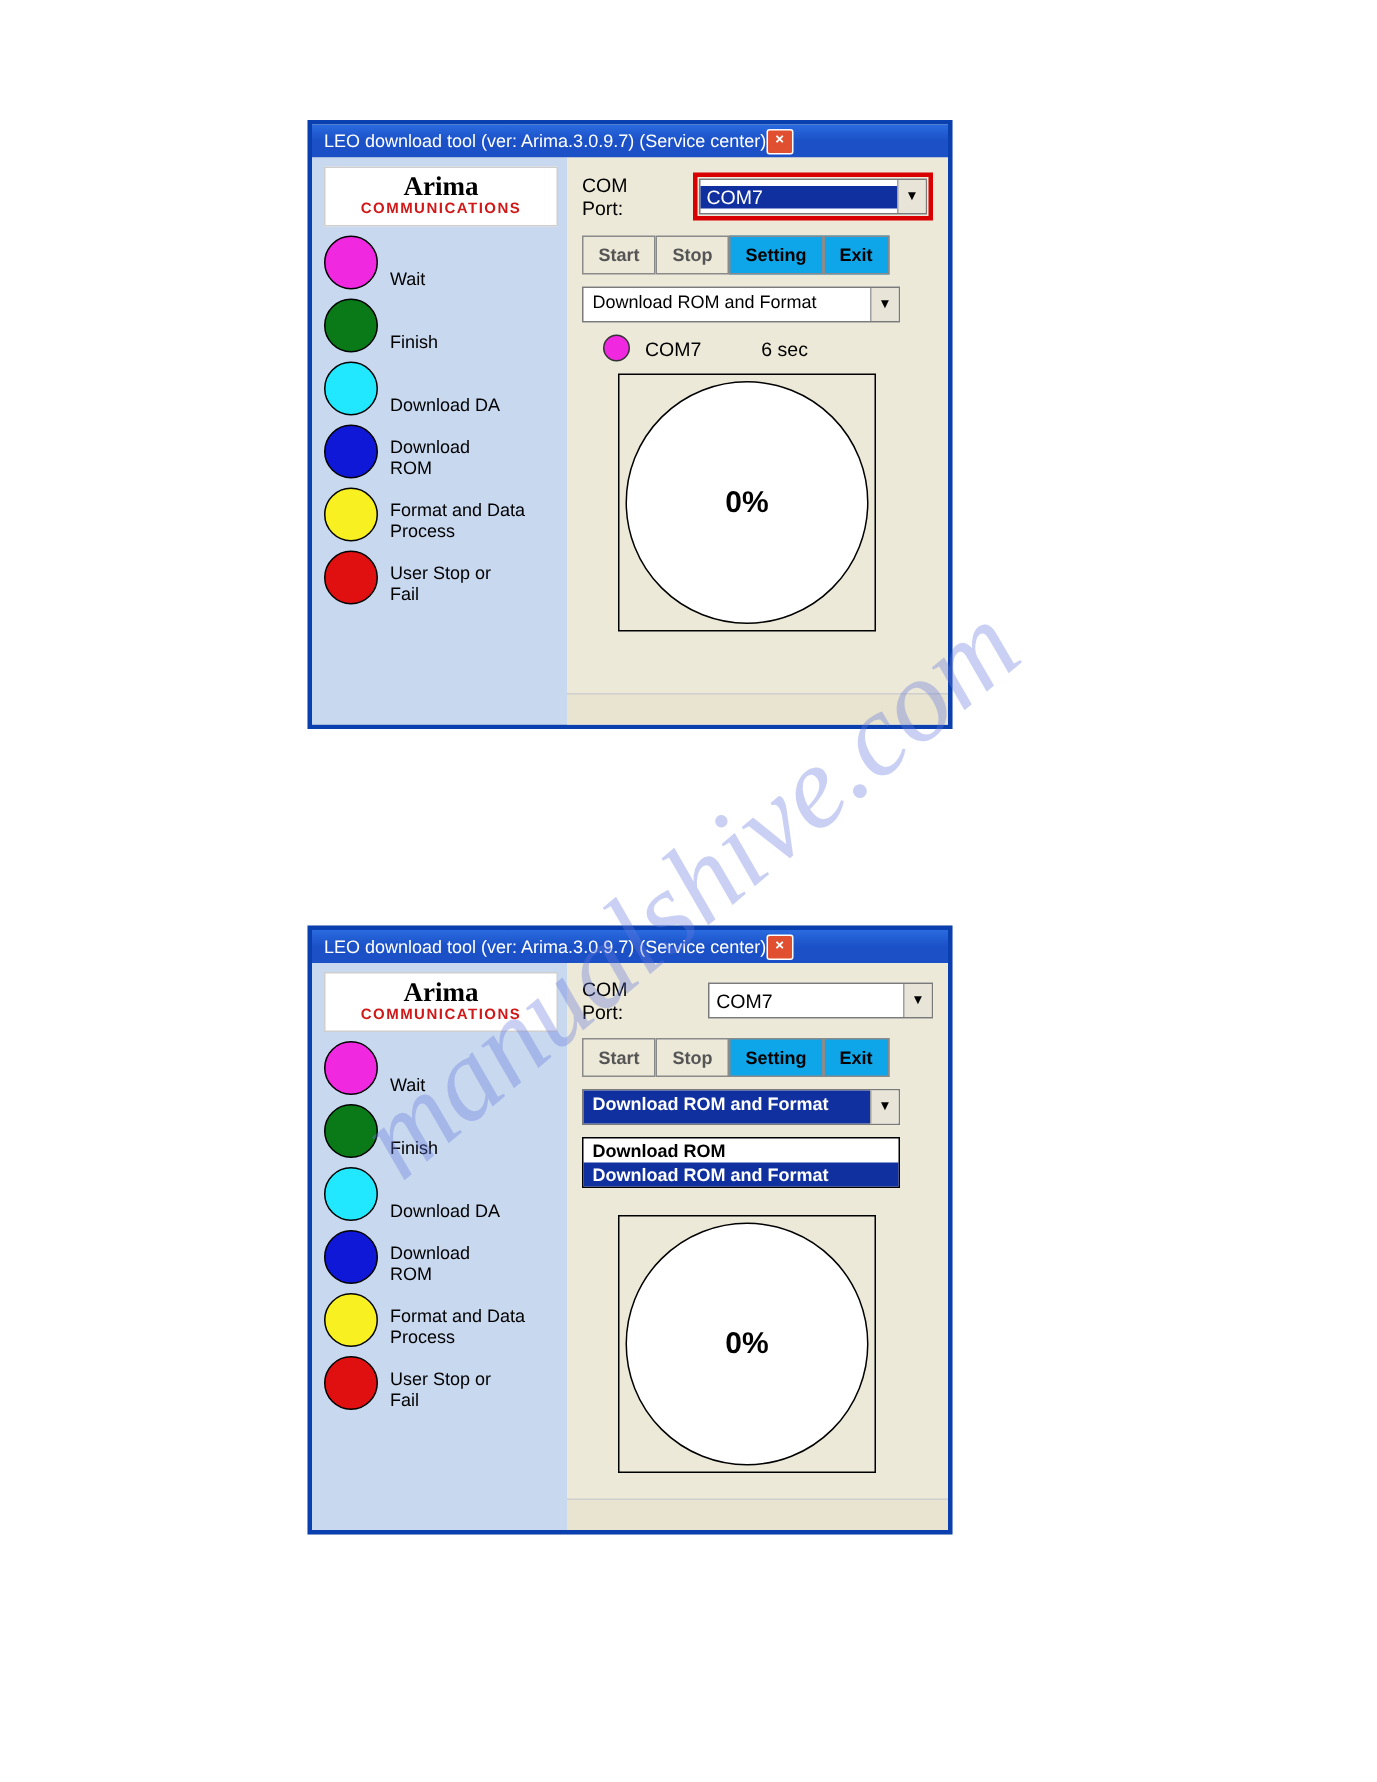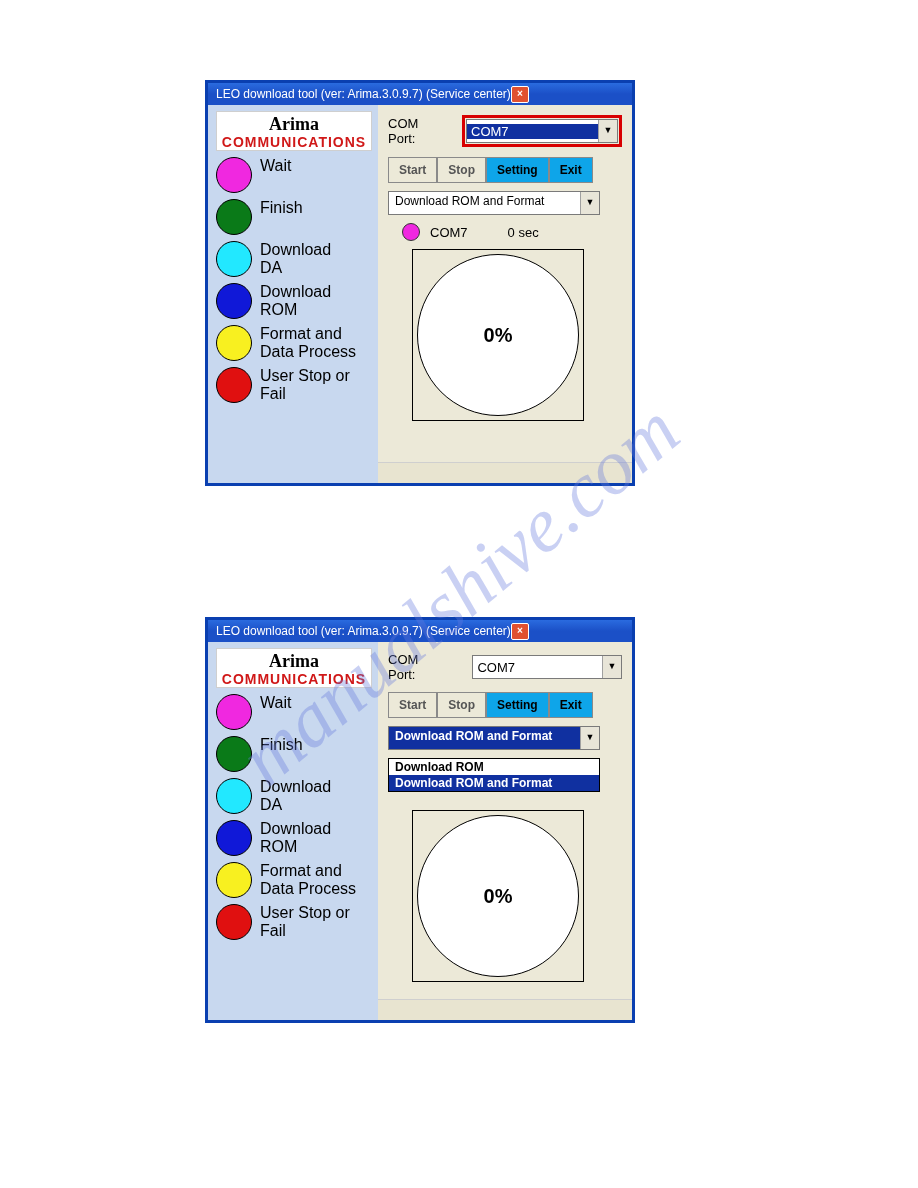--- a/index.html
+++ b/index.html
@@ -72,30 +72,30 @@
     box-sizing: border-box;
   }
   .logo .brand {
     font-family: Georgia, 'Times New Roman', serif;
     font-weight: bold;
     font-size: 18px;
     color: #000000;
     line-height: 20px;
   }
   .logo .sub {
-    font-size: 14px;
+    font-size: 10px;
     letter-spacing: 1px;
     color: #d01818;
     font-weight: bold;
   }
   .legend-item {
     display: flex;
-    align-items: flex-start;
+    align-items: flex-end;
     margin: 6px 0;
-    font-size: 16px;
+    font-size: 12px;
     color: #000;
   }
   .dot {
     width: 34px; height: 34px;
     border-radius: 50%;
     border: 1px solid #000;
     margin-right: 8px;
     flex-shrink: 0;
   }
   .main {
@@ -273,21 +273,21 @@
 
       <div class="modecombo">
         <div class="val">Download ROM and Format</div>
         <div class="arrow">▼</div>
       </div>
 
       <div class="statusrow">
         <div class="minidot"></div>
         <span>COM7</span>
         <span style="width:20px"></span>
-        <span>0 sec</span>
+        <span>6 sec</span>
       </div>
 
       <div class="progressbox">
         <div class="circle">
           <span>0%</span>
         </div>
       </div>
 
       <div class="statusbar"></div>
     </div>

